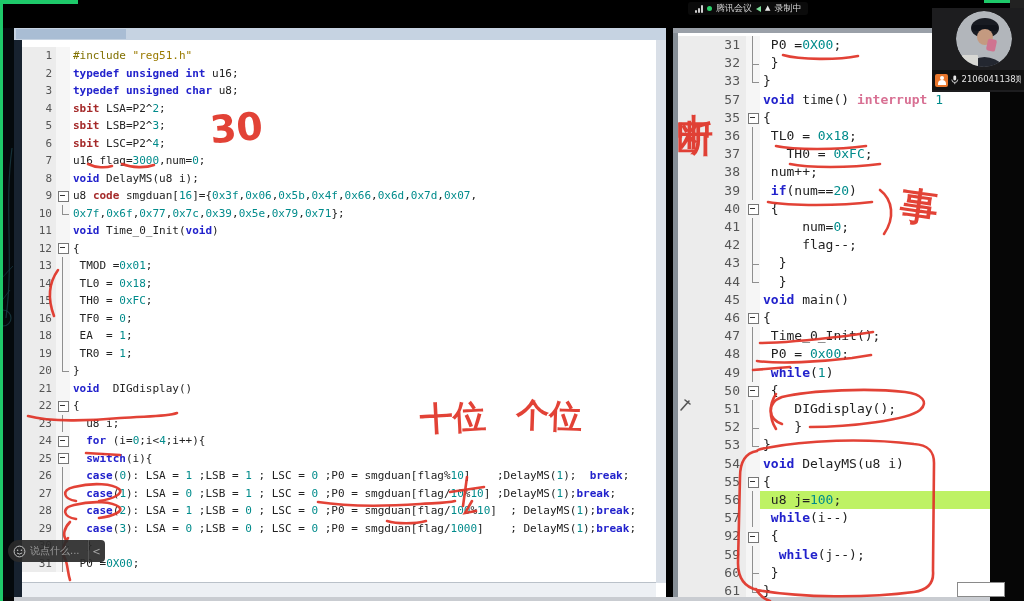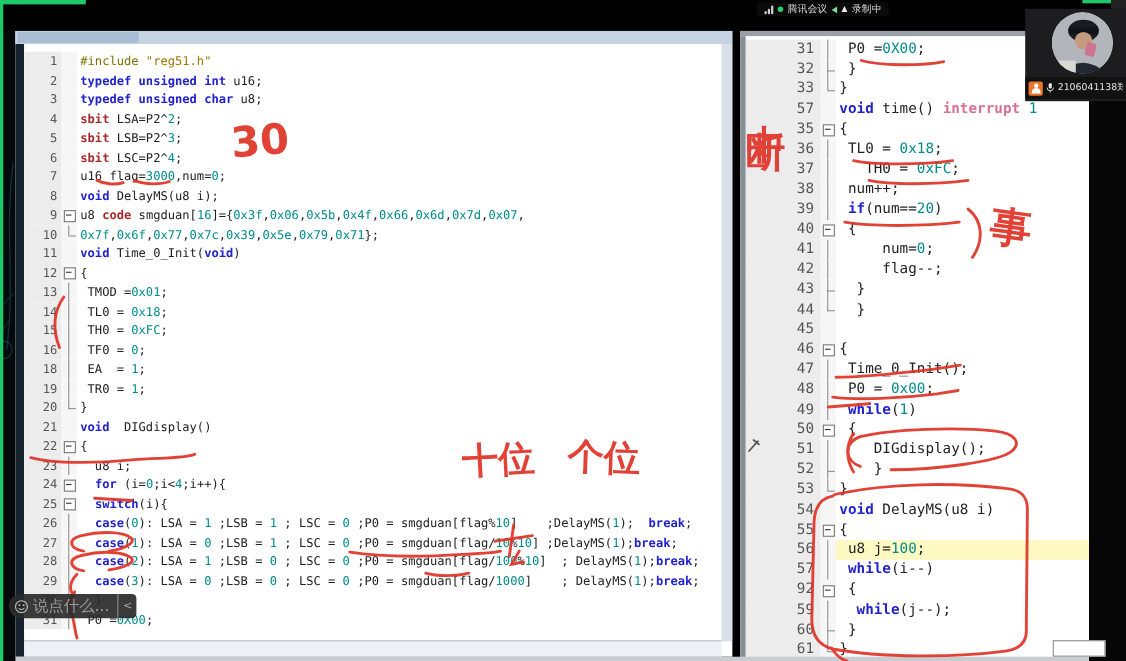--- a/index.html
+++ b/index.html
@@ -34,42 +34,42 @@
   .row{display:flex;align-items:stretch}
   .ln{flex:0 0 30px;text-align:right;padding-right:4px;color:#555;background:#ececec;}
   #right-code-wrap .ln{flex:0 0 62px;padding-right:6px}
   .fold{position:relative;flex:0 0 14px;background:#f6f6f6}
   .fv{position:absolute;left:6px;top:0;bottom:0;width:1px;background:#8f8f8f}
   .fvt{position:absolute;left:6px;top:0;height:55%;width:1px;background:#8f8f8f}
   .fh{position:absolute;left:6px;top:52%;width:7px;height:1px;background:#8f8f8f}
   .fbox{position:absolute;left:2px;top:50%;margin-top:-5px;width:9px;height:9px;border:1px solid #777;background:#fff}
   .fbox::after{content:"";position:absolute;left:1px;top:3px;width:5px;height:1px;background:#333}
   .code{flex:1;white-space:pre;padding-left:3px;color:var(--txt)}
-  .hl .code{background:#fef9c3}
+  .hl .code{background:#bef264}
   .c-k{color:var(--kw);font-weight:bold}
   .c-m{color:var(--mr);font-weight:bold}
   .c-i{color:var(--ip);font-weight:bold}
   .c-n{color:var(--num)}
   .c-p{color:var(--pre)}
   .c-s{color:var(--str)}
   .c-t{color:var(--txt)}
   
   #video-panel{position:absolute;left:932px;top:8px;width:92px;height:84px;background:#1d1d1f;}
   #corner-blk{position:absolute;left:1010px;top:0;width:14px;height:8px;background:#222}
   #avatar{position:absolute;left:24px;top:3px;width:56px;height:56px;border-radius:50%;overflow:hidden}
   #name-badge{position:absolute;left:0;bottom:2px;height:20px;width:100%;background:rgba(16,16,16,.92);
       display:flex;align-items:center;gap:3px;padding:0 3px;box-sizing:border-box}
   #member-ic{width:13px;height:13px;border-radius:2px;background:#e8762c;position:relative;flex:0 0 13px}
   #member-ic::before{content:"";position:absolute;left:4.5px;top:2px;width:4px;height:4px;border-radius:50%;background:#fff}
   #member-ic::after{content:"";position:absolute;left:2.5px;top:6.5px;width:8px;height:5px;border-radius:4px 4px 0 0;background:#fff}
   #badge-name{color:#e6e6e6;font-size:8.5px;white-space:nowrap;overflow:hidden}
   
   #chat-bubble{position:absolute;left:8px;top:540px;height:22px;display:flex;z-index:30}
   #chat-pill{background:rgba(42,42,42,.92);border-radius:11px 0 0 11px;display:flex;align-items:center;gap:4px;padding:0 8px 0 5px}
-  #chat-text{color:#9a9a9a;font-size:14px;white-space:nowrap}
+  #chat-text{color:#9a9a9a;font-size:10px;white-space:nowrap}
   #chat-collapse{background:rgba(42,42,42,.92);border-left:1px solid #555;border-radius:0 4px 4px 0;
       width:16px;display:flex;align-items:center;justify-content:center;color:#aaa;font-size:10px}
   
   #anno-svg{position:absolute;left:0;top:0;z-index:25;pointer-events:none}
   .hand{position:absolute;color:var(--red);z-index:26;pointer-events:none;
         font-family:"DejaVu Sans","Liberation Sans",sans-serif;font-weight:bold;opacity:.92}
   
   #bottom-strip{position:absolute;left:14px;top:597px;width:976px;height:4px;background:#c9ccd1}
   #white-box{position:absolute;left:957px;top:582px;width:46px;height:13px;background:#fff;border:1px solid #8a8a8a;z-index:5}
   #left-deco{position:absolute;left:0;top:28px;width:14px;height:569px;background:#04090c;overflow:hidden}
@@ -399,20 +399,21 @@
             <span class="ln">44</span>
             <span class="fold">
               <i class="fvt"></i>
               <i class="fh"></i>
             </span>
             <span class="code"><span class="c-t">  }</span></span>
           </div>
           <div class="row">
             <span class="ln">45</span>
             <span class="fold"></span>
+            <span class="code"><span class="c-k">void</span><span class="c-t"> main()</span></span>
           </div>
           <div class="row">
             <span class="ln">46</span>
             <span class="fold">
               <i class="fbox"></i>
             </span>
             <span class="code"><span class="c-t">{</span></span>
           </div>
           <div class="row">
             <span class="ln">47</span>

